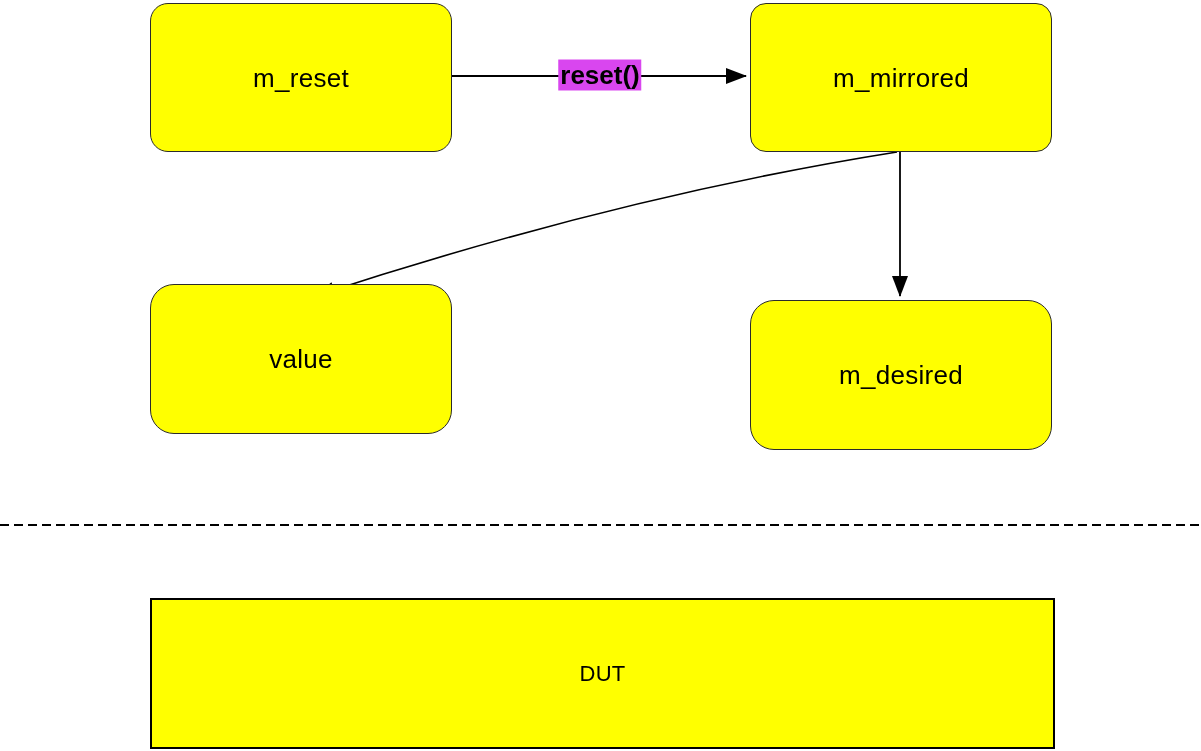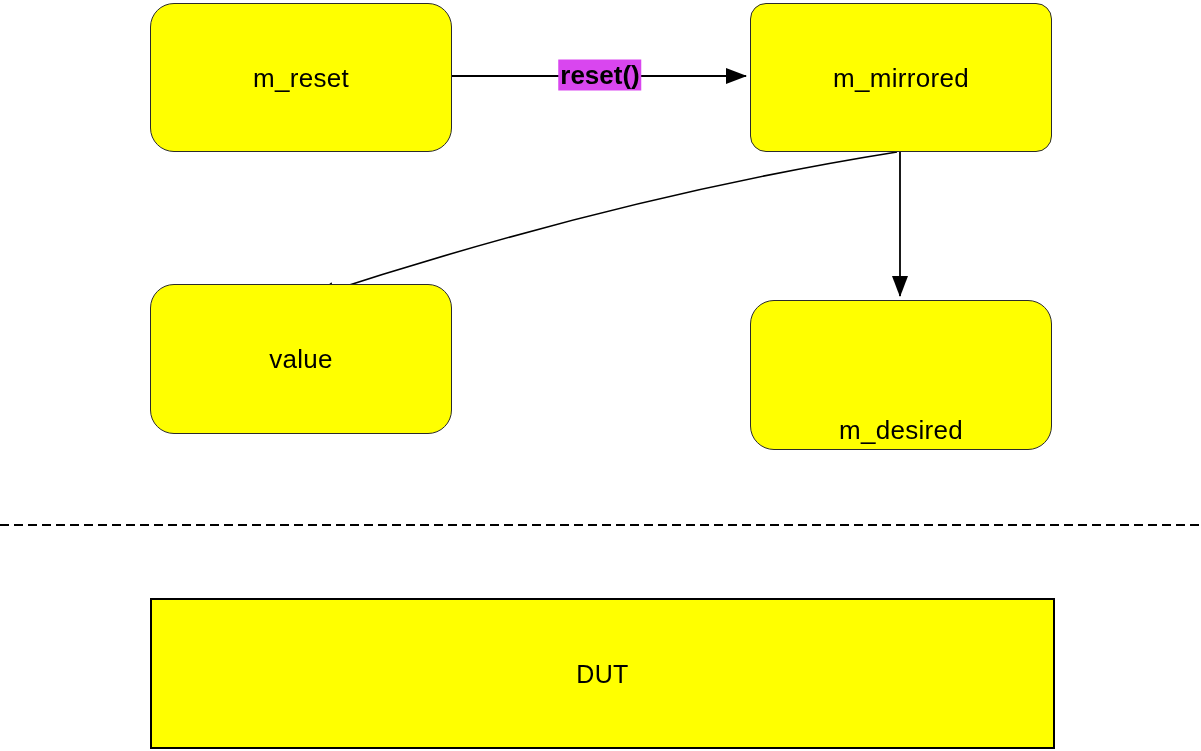--- a/index.html
+++ b/index.html
@@ -36,29 +36,29 @@
     letter-spacing: 0.3px;
     text-align: center;
   }
   .node.rounded {
     border-radius: 24px;
   }
   .node .line {
     line-height: 38px;
     white-space: pre;
   }
-  #n-reset    { left: 150px; top: 3px;   width: 300px; height: 147px; }
+  #n-reset    { left: 150px; top: 3px;   width: 300px; height: 147px; border-radius: 18px; }
   #n-mirrored { left: 750px; top: 3px;   width: 300px; height: 147px; border-radius: 16px; }
   #n-value    { left: 150px; top: 284px; width: 300px; height: 148px; }
-  #n-desired  { left: 750px; top: 300px; width: 300px; height: 148px; justify-content: flex-end; }
+  #n-desired  { left: 750px; top: 300px; width: 300px; height: 148px; }
   #n-dut {
     left: 150px; top: 598px; width: 901px; height: 147px;
     border: 2px solid #000000;
     border-radius: 0;
-    font-size: 25px;
+    font-size: 22px;
   }
   .edge-label {
     position: absolute;
     left: 600px;
     top: 75px;
     transform: translate(-50%, -50%);
     background: #d946ef;
     padding: 0 2px;
     font-size: 26px;
     font-weight: bold;

